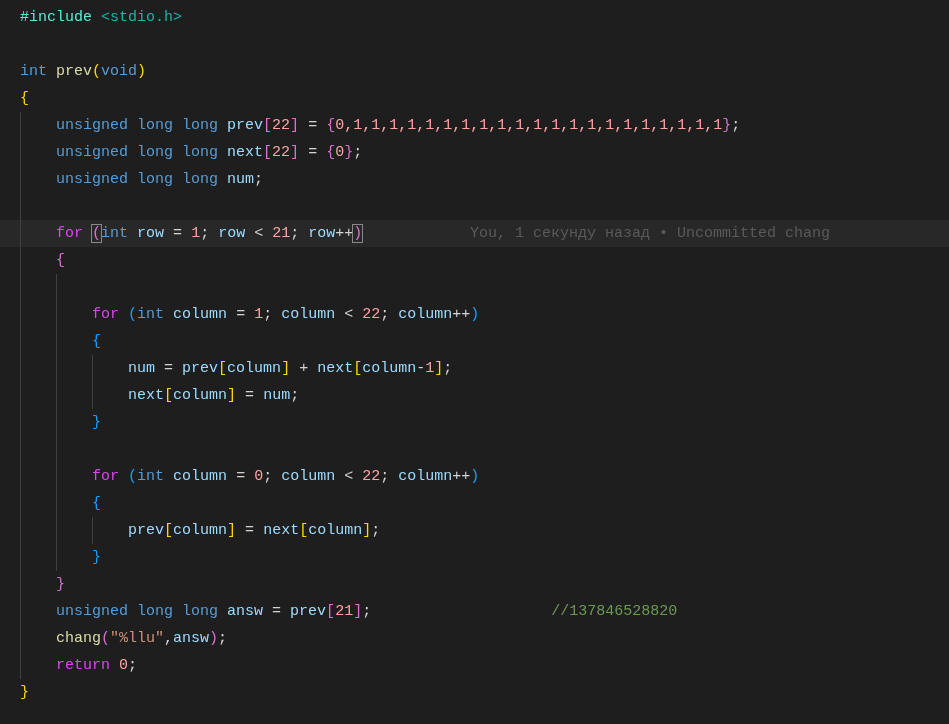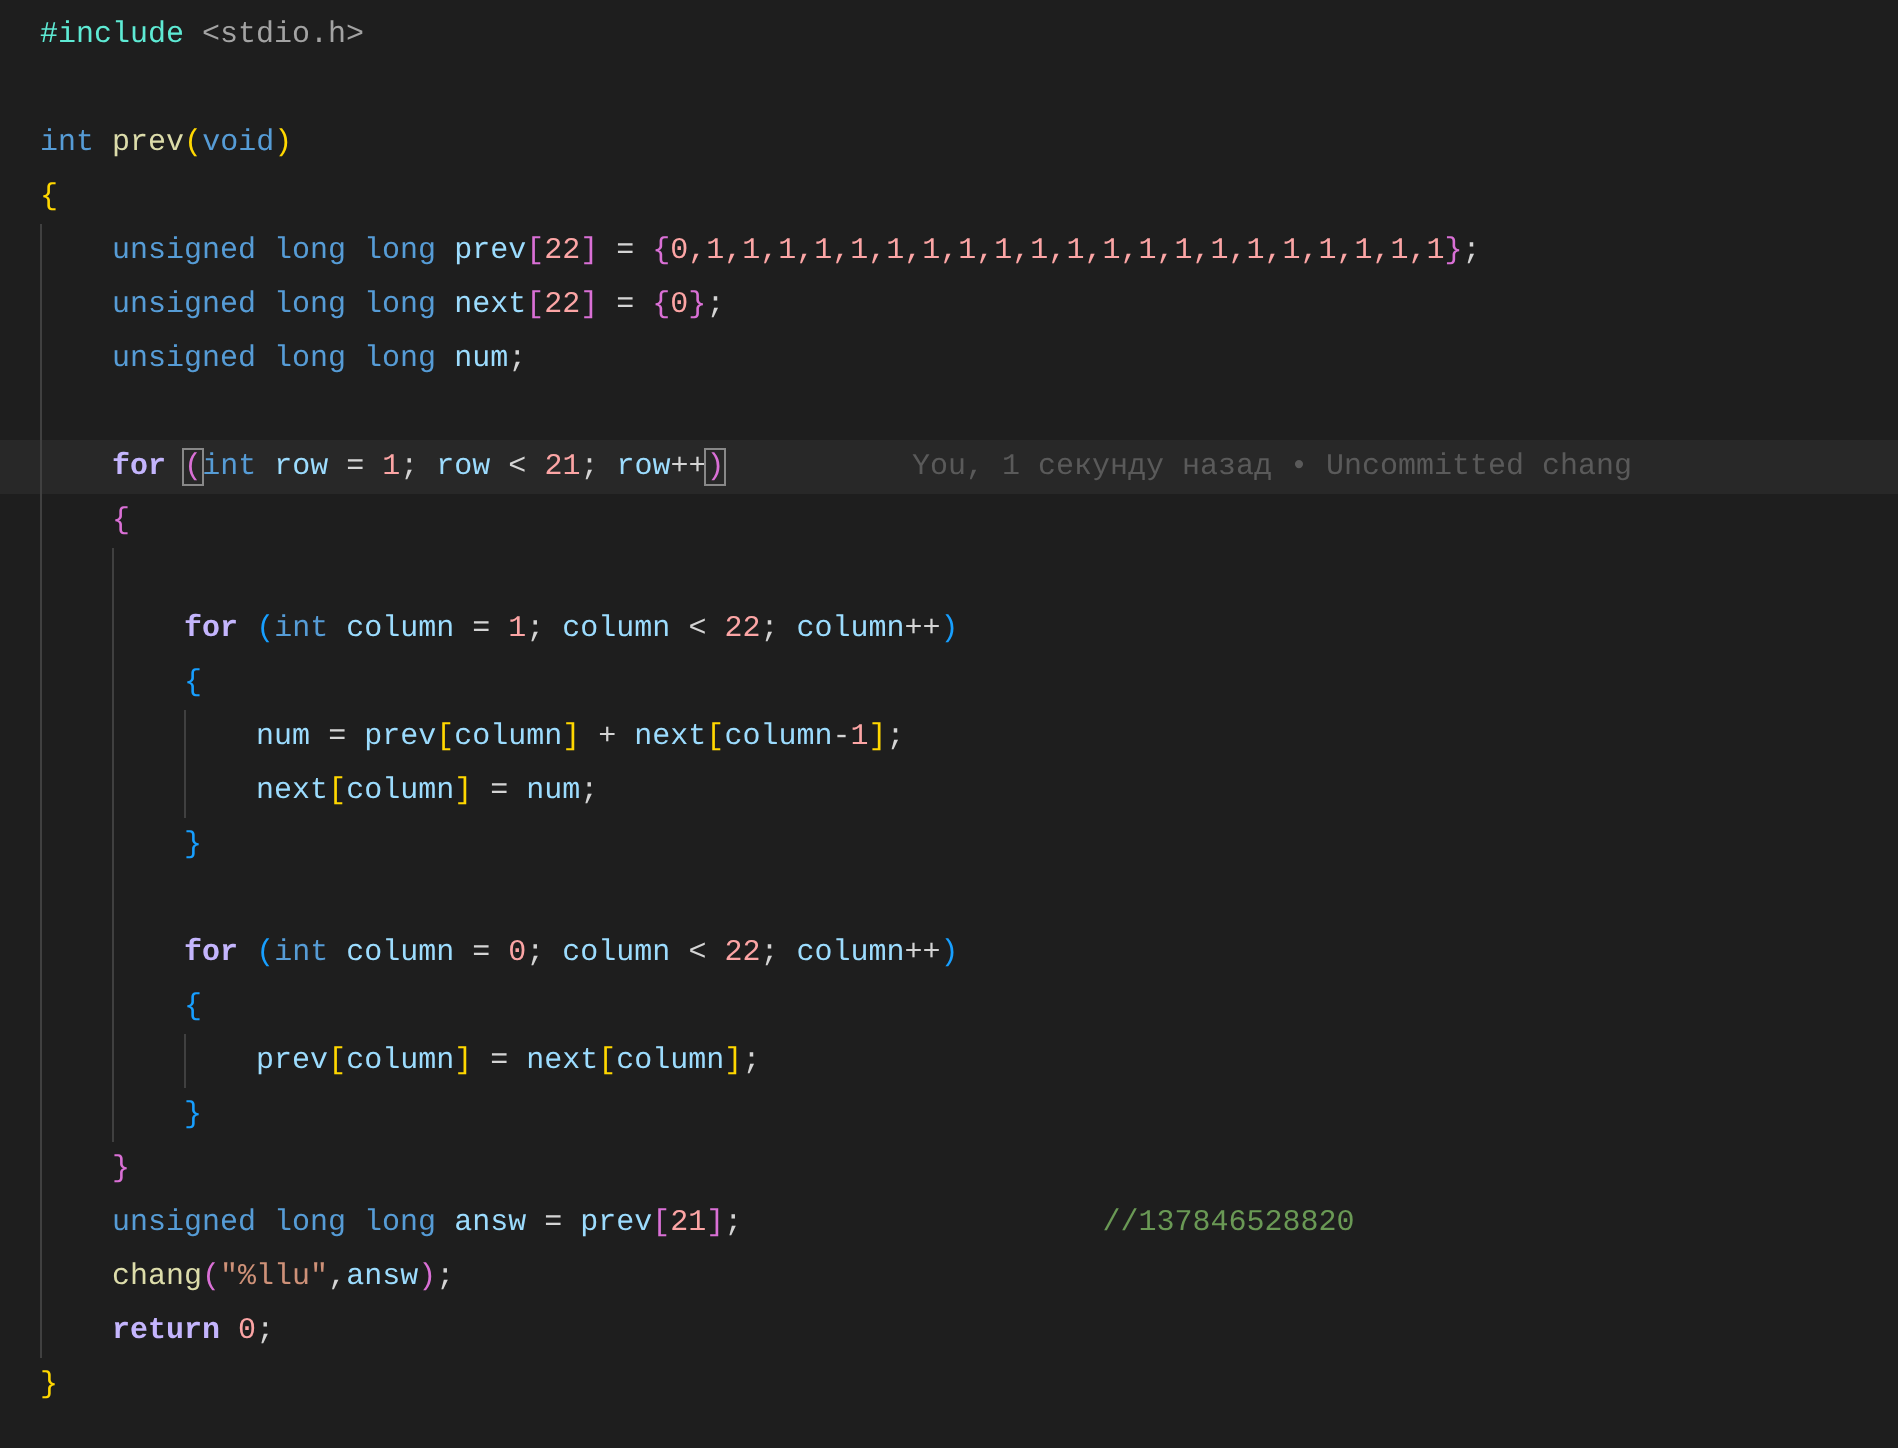--- a/index.html
+++ b/index.html
@@ -17,36 +17,36 @@
   .line {
     white-space: pre;
     padding-left: 20px;
     height: 27px;
     position: relative;
   }
   .line.current {
     background: #282828;
   }
   .kw   { color: #569cd6; }
-  .kwf  { color: #c4b5fd; font-weight: bold; }
+  .kwf  { color: #d946ef; }
   .inc  { color: #5eead4; }
-  .ang  { color: #a3a3a3; text-align: center; }
+  .ang  { color: #14b8a6; text-align: center; }
   .fn   { color: #dcdcaa; }
   .var  { color: #9cdcfe; }
   .num  { color: #fca5a5; }
   .str  { color: #ce9178; }
   .cmt  { color: #6a9955; }
   .brY  { color: #ffd700; }
   .brP  { color: #da70d6; }
   .brB  { color: #179fff; }
   .p    { color: #d4d4d4; }
   .blame {
     color: #5a5a5a;
     position: absolute;
-    left: 456px;
+    left: 470px;
     top: 0;
   }
   .matchbox {
     border: 1px solid #888;
     padding: 0 0px;
     margin: 0 -1px;
   }
   .indent-guide {
     border-left: 1px solid #404040;
     display: inline-block;

